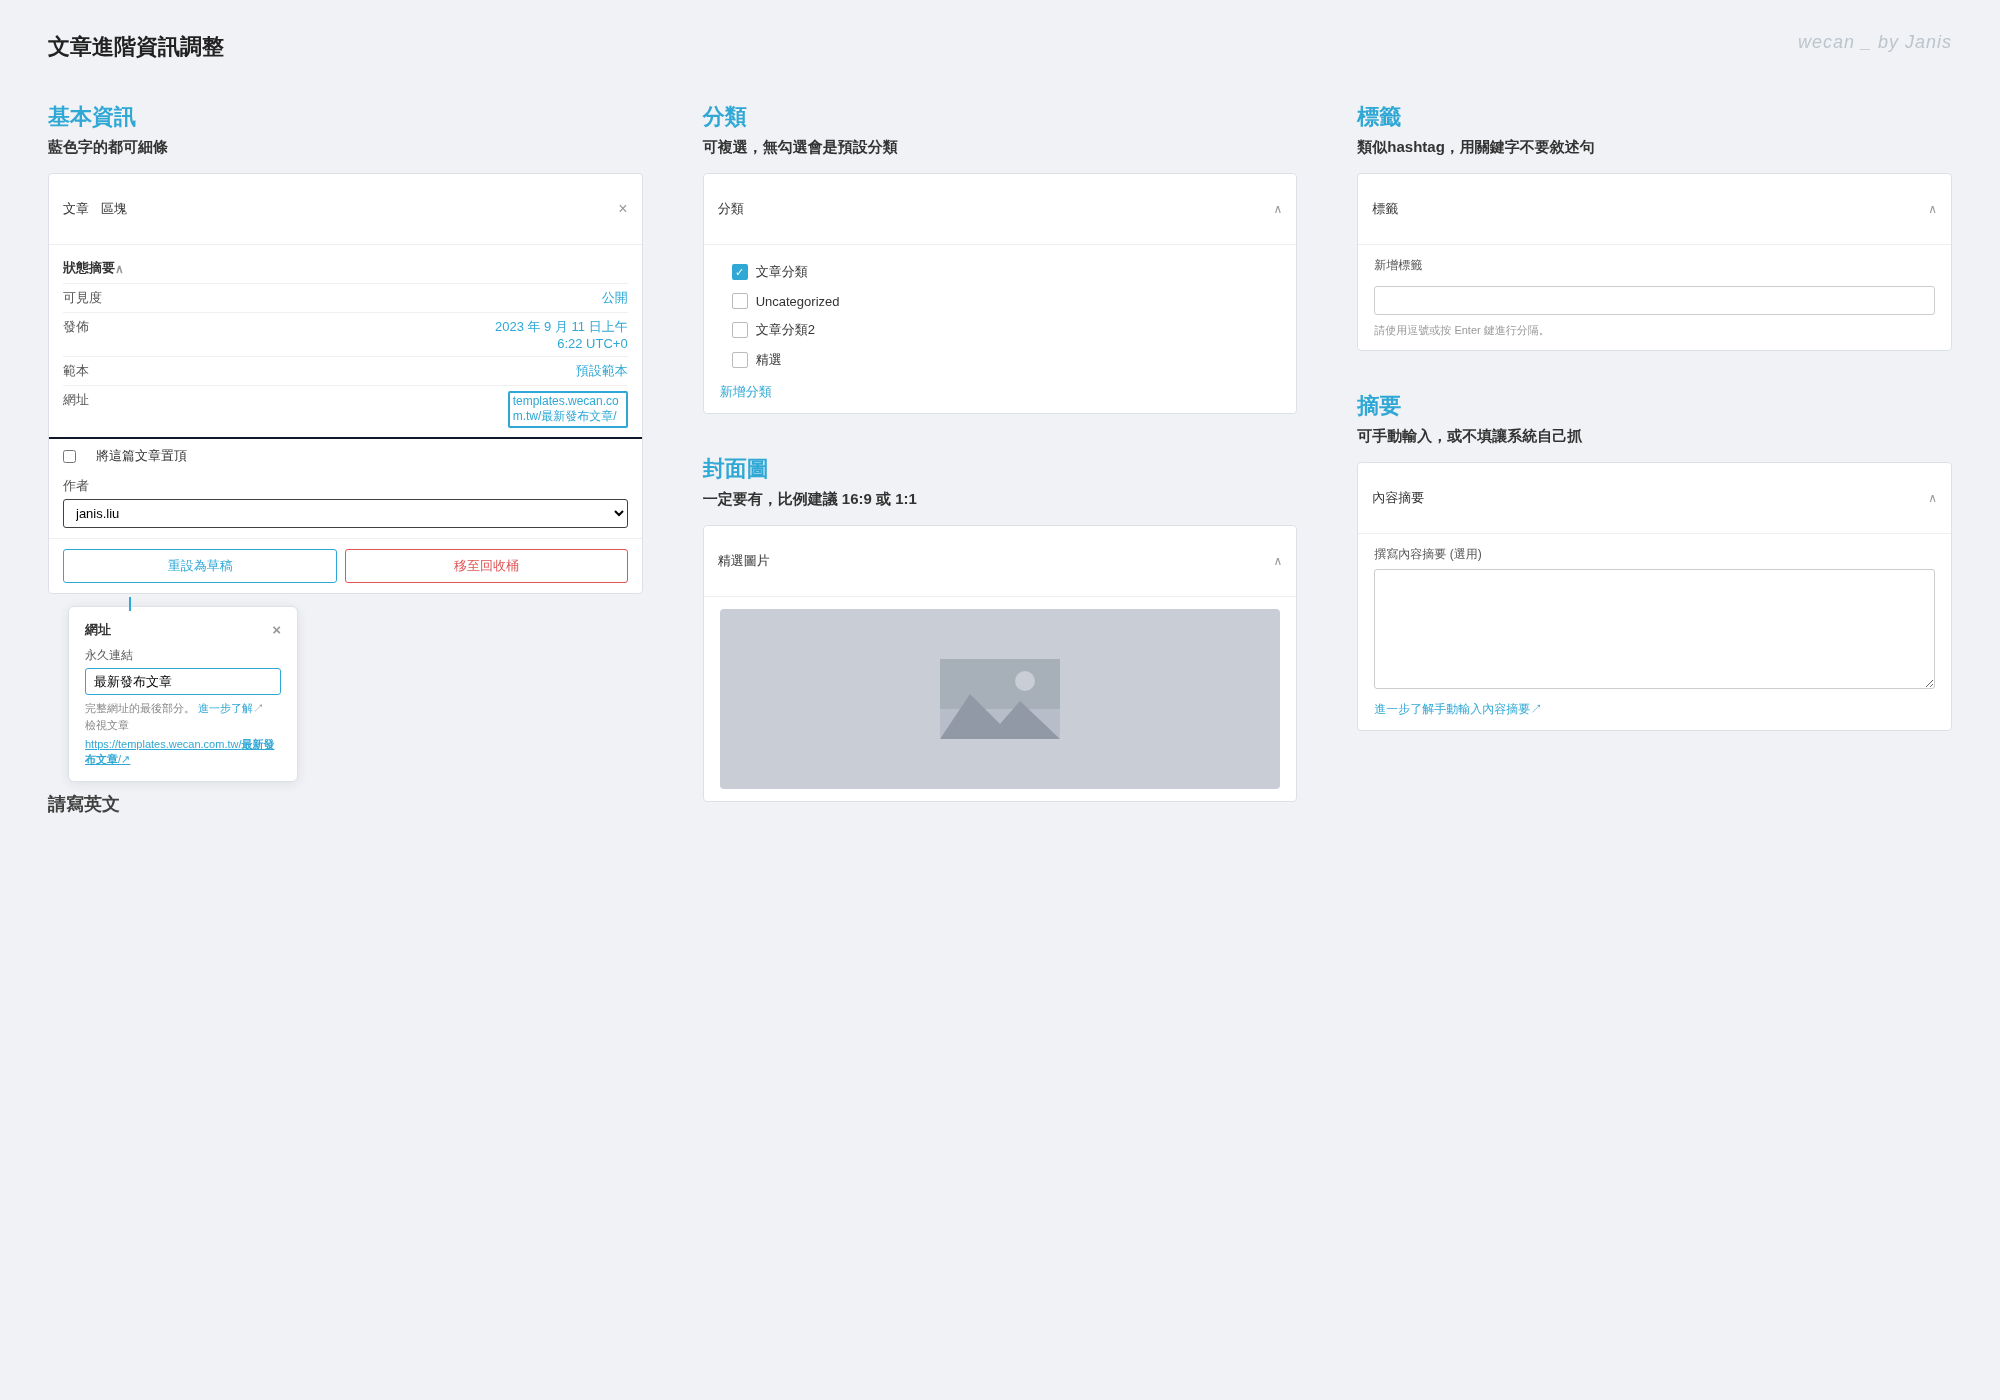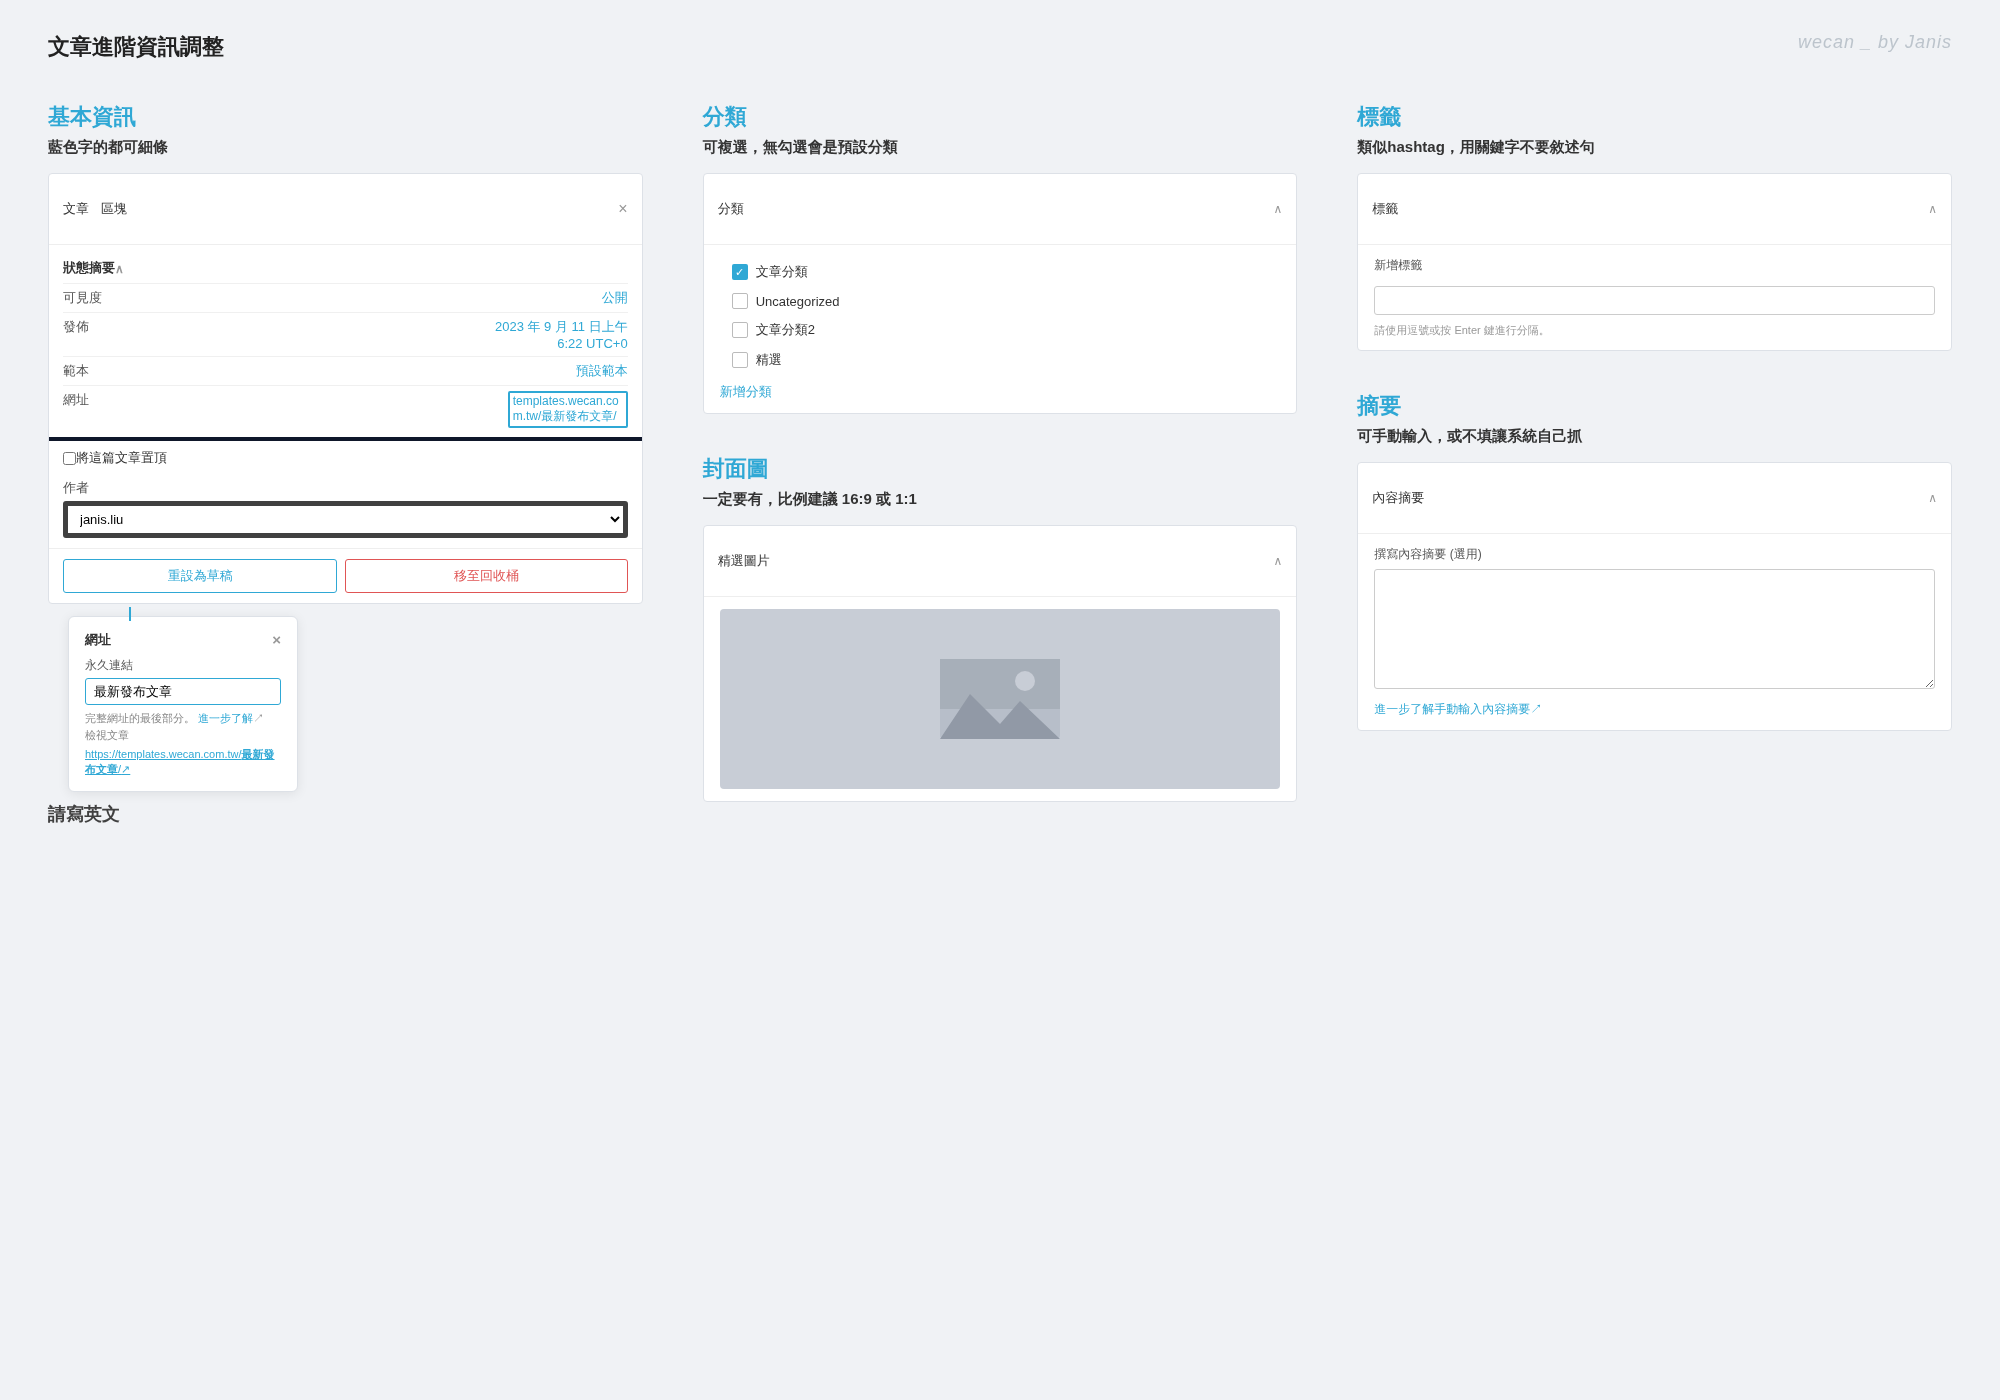--- a/index.html
+++ b/index.html
@@ -107,35 +107,35 @@
       padding: 1px 3px;
       cursor: pointer;
       word-break: break-all;
       display: inline-block;
       max-width: 120px;
     }
 
     .checkbox-row {
       display: flex;
       align-items: center;
-      gap: 0;
+      gap: 20px;
       padding: 8px 14px;
       font-size: 13px;
-      border-top: 4px solid #0f172a;
+      border-top: 2px solid #0f172a;
     }
     .checkbox-row input[type="checkbox"] { margin: 0; }
 
     .author-section {
       padding: 4px 14px 10px;
     }
     .author-label { font-size: 13px; color: #555; margin-bottom: 4px; }
     .author-select {
       width: 100%;
       padding: 5px 8px;
-      border: 5px solid #404040;
+      border: 1px solid #404040;
       border-radius: 3px;
       font-size: 13px;
       background: #fff;
     }
 
     .panel-footer {
       display: flex;
       gap: 8px;
       padding: 10px 14px;
       border-top: 1px solid #eee;

